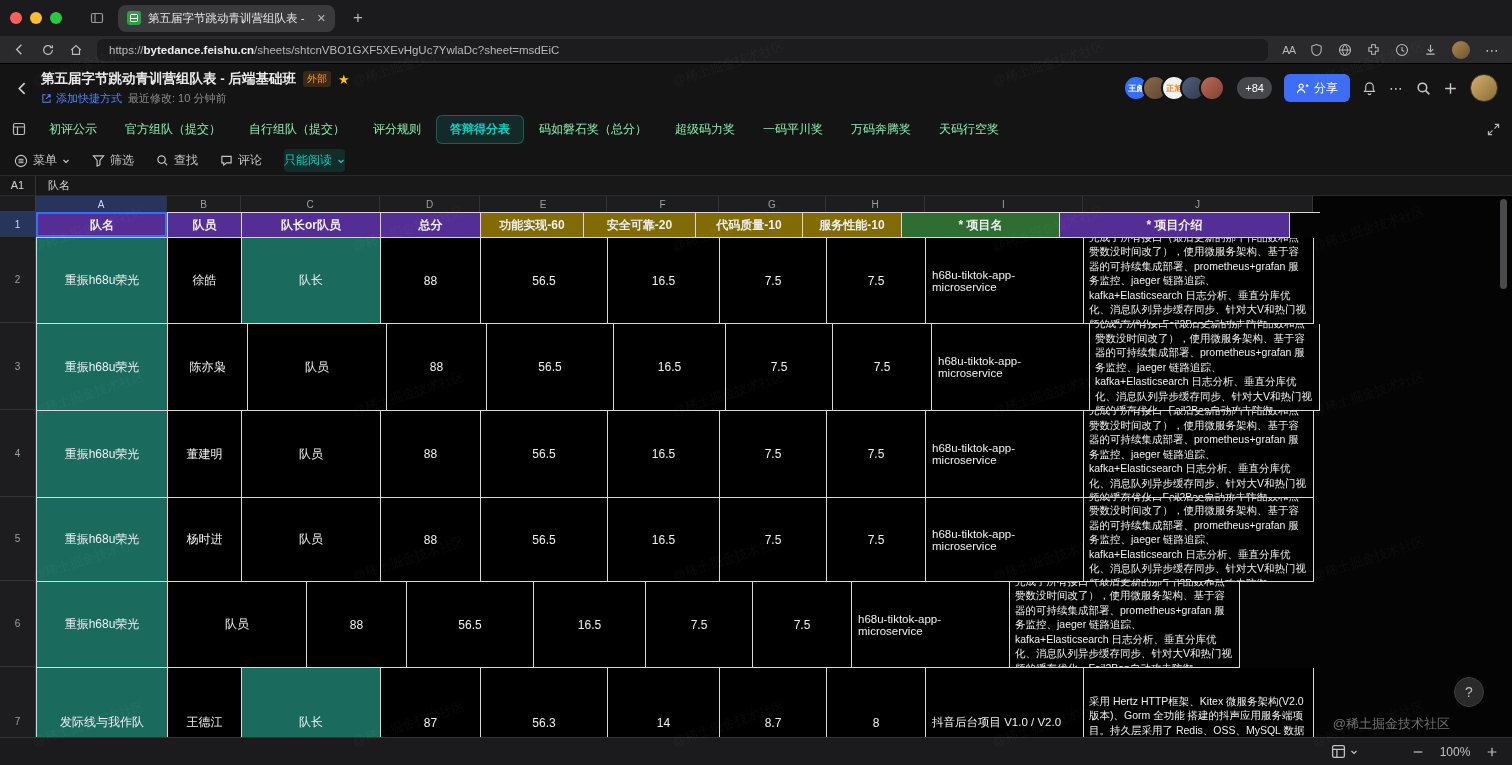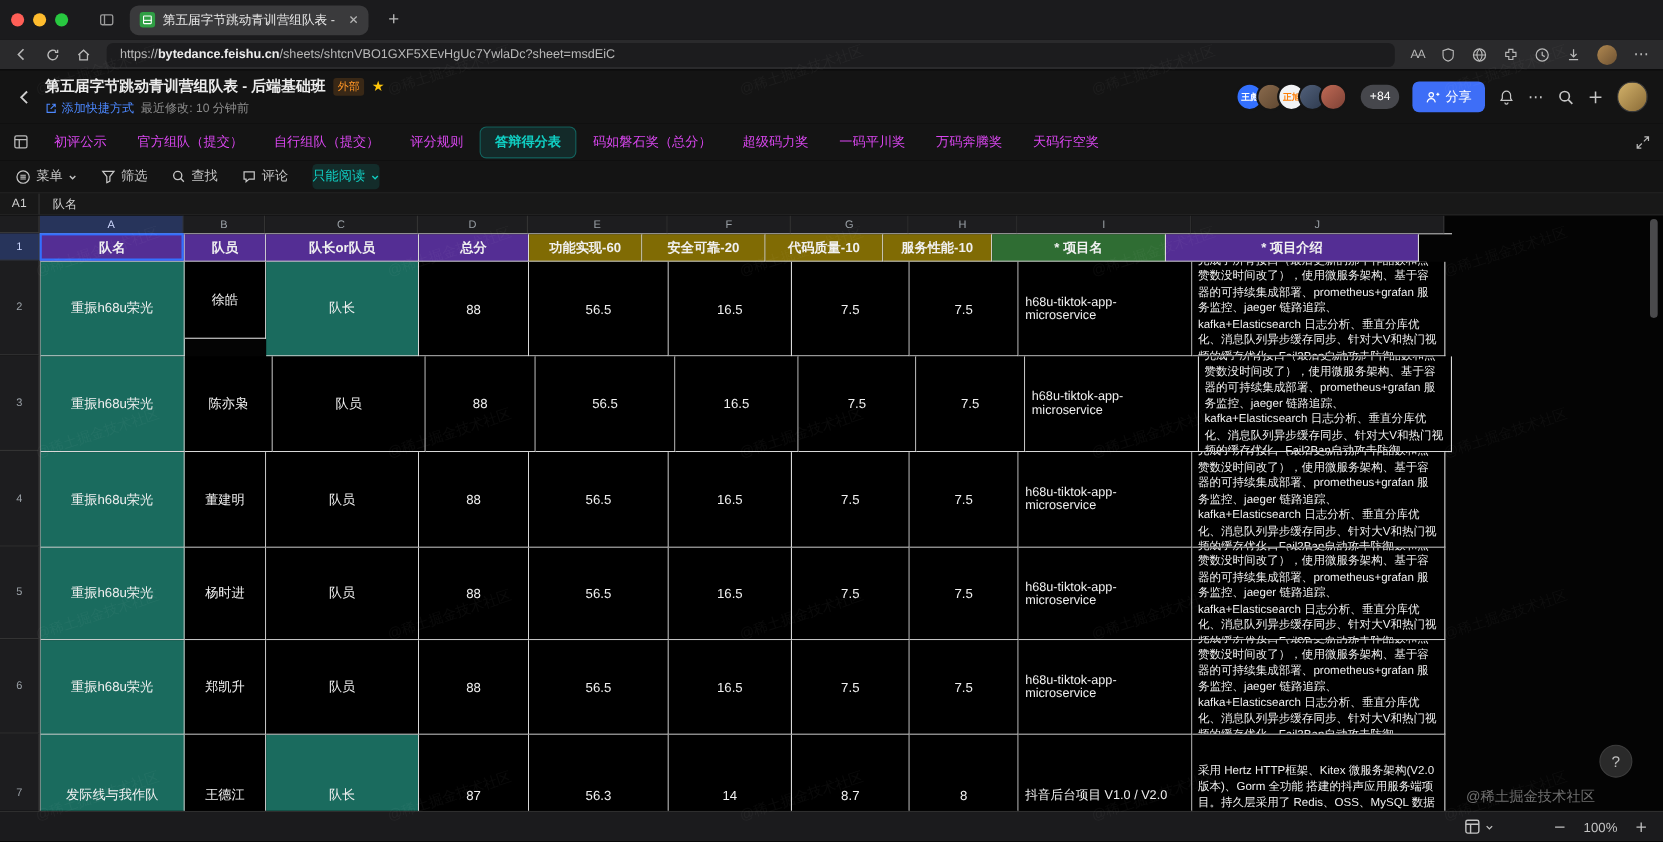--- a/index.html
+++ b/index.html
@@ -43,21 +43,21 @@
   .avatars{display:flex;align-items:center;padding-left:6px}
   .avatar{width:26px;height:26px;border-radius:50%;margin-left:-7px;border:2px solid #141414;display:flex;align-items:center;justify-content:center;font-size:8px;font-weight:700;flex:none}
   .chip-more{background:#46474c;color:#fff;font-size:11px;border-radius:11px;height:22px;padding:0 8px;display:flex;align-items:center}
   .share-btn{background:var(--share-blue);color:#fff;font-size:12px;height:28px;border-radius:6px;display:flex;align-items:center;gap:5px;padding:0 12px;border:none}
   .hic{color:#c6c6c6}
   .own-avatar{width:28px;height:28px;border-radius:50%;background:linear-gradient(135deg,#d3b26a,#8a6b37);border:1px solid #3a3a3a}
 
   
   .sheet-tabs{height:34px;background:#141414;display:flex;align-items:center;padding:0 12px;gap:2px}
   .sheets-ic{color:#b9b9b9;margin-right:8px}
-  .stab{font-size:12px;color:#d946ef;padding:5px 13px;border-radius:6px;white-space:nowrap}
+  .stab{font-size:12px;color:#86efac;padding:5px 13px;border-radius:6px;white-space:nowrap}
   .stab.active{color:var(--accent-teal);background:rgba(16,207,195,.12);border:1px solid rgba(16,207,195,.35);font-weight:700}
   .expand-ic{margin-left:auto;color:#b9b9b9}
 
   
   .toolbar{height:30px;background:#141414;display:flex;align-items:center;gap:22px;padding:0 14px;font-size:12px;color:#c6c6c6;border-bottom:1px solid #2a2a2a}
   .titem{display:flex;align-items:center;gap:5px}
   .readonly-pill{color:var(--accent-teal);background:rgba(16,207,195,.13);padding:3px 0;border-radius:4px;display:flex;align-items:center;gap:5px;font-size:12px}
 
   
   .formula{height:20px;background:#181818;display:flex;align-items:center;font-size:11px;color:#d2d2d2;border-bottom:1px solid #2a2a2a}
@@ -336,21 +336,21 @@
         <div class="gcell hdr bg-purple" style="width: 100px; height: 25px;">总分</div>
         <div class="gcell hdr bg-olive" style="width: 103px; height: 25px;">功能实现-60</div>
         <div class="gcell hdr bg-olive" style="width: 112px; height: 25px;">安全可靠-20</div>
         <div class="gcell hdr bg-olive" style="width: 107px; height: 25px;">代码质量-10</div>
         <div class="gcell hdr bg-olive" style="width: 99px; height: 25px;">服务性能-10</div>
         <div class="gcell hdr bg-green" style="width: 158px; height: 25px;">* 项目名</div>
         <div class="gcell hdr bg-purple" style="width: 230px; height: 25px;">* 项目介绍</div>
       </div>
       <div class="grow">
         <div class="gcell bg-teal" style="width: 131px; height: 86px;">重振h68u荣光</div>
-        <div class="gcell" style="width: 74px; height: 70px; text-align: center;">徐皓</div>
+        <div class="gcell" style="width: 74px; height: 86px; text-align: center;">徐皓</div>
         <div class="gcell bg-teal" style="width: 139px; height: 86px;">队长</div>
         <div class="gcell" style="width: 100px; height: 86px;">88</div>
         <div class="gcell" style="width: 127px; height: 86px;">56.5</div>
         <div class="gcell" style="width: 112px; height: 86px;">16.5</div>
         <div class="gcell" style="width: 107px; height: 86px;">7.5</div>
         <div class="gcell" style="width: 99px; height: 86px;">7.5</div>
         <div class="gcell al-left" style="width: 158px; height: 86px;">h68u-tiktok-app-microservice</div>
         <div class="gcell al-left small-text" style="width: 230px; height: 86px;">完成了所有接口（最后更新的那个作品数和点赞数没时间改了），使用微服务架构、基于容器的可持续集成部署、prometheus+grafan 服务监控、jaeger 链路追踪、kafka+Elasticsearch 日志分析、垂直分库优化、消息队列异步缓存同步、针对大V和热门视频的缓存优化、Fail2Ban自动攻击防御</div>
       </div>
       <div class="grow">
@@ -384,21 +384,20 @@
         <div class="gcell" style="width: 100px; height: 84px;">88</div>
         <div class="gcell" style="width: 127px; height: 84px;">56.5</div>
         <div class="gcell" style="width: 112px; height: 84px;">16.5</div>
         <div class="gcell" style="width: 107px; height: 84px;">7.5</div>
         <div class="gcell" style="width: 99px; height: 84px;">7.5</div>
         <div class="gcell al-left" style="width: 158px; height: 84px;">h68u-tiktok-app-microservice</div>
         <div class="gcell al-left small-text" style="width: 230px; height: 84px;">完成了所有接口（最后更新的那个作品数和点赞数没时间改了），使用微服务架构、基于容器的可持续集成部署、prometheus+grafan 服务监控、jaeger 链路追踪、kafka+Elasticsearch 日志分析、垂直分库优化、消息队列异步缓存同步、针对大V和热门视频的缓存优化、Fail2Ban自动攻击防御</div>
       </div>
       <div class="grow">
         <div class="gcell bg-teal" style="width: 131px; height: 86px;">重振h68u荣光</div>
-        <div class="gcell" style="width: 74px; height: 86px;">郑凯升</div>
         <div class="gcell" style="width: 139px; height: 86px;">队员</div>
         <div class="gcell" style="width: 100px; height: 86px;">88</div>
         <div class="gcell" style="width: 127px; height: 86px;">56.5</div>
         <div class="gcell" style="width: 112px; height: 86px;">16.5</div>
         <div class="gcell" style="width: 107px; height: 86px;">7.5</div>
         <div class="gcell" style="width: 99px; height: 86px;">7.5</div>
         <div class="gcell al-left" style="width: 158px; height: 86px;">h68u-tiktok-app-microservice</div>
         <div class="gcell al-left small-text" style="width: 230px; height: 86px;">完成了所有接口（最后更新的那个作品数和点赞数没时间改了），使用微服务架构、基于容器的可持续集成部署、prometheus+grafan 服务监控、jaeger 链路追踪、kafka+Elasticsearch 日志分析、垂直分库优化、消息队列异步缓存同步、针对大V和热门视频的缓存优化、Fail2Ban自动攻击防御</div>
       </div>
       <div class="grow">

